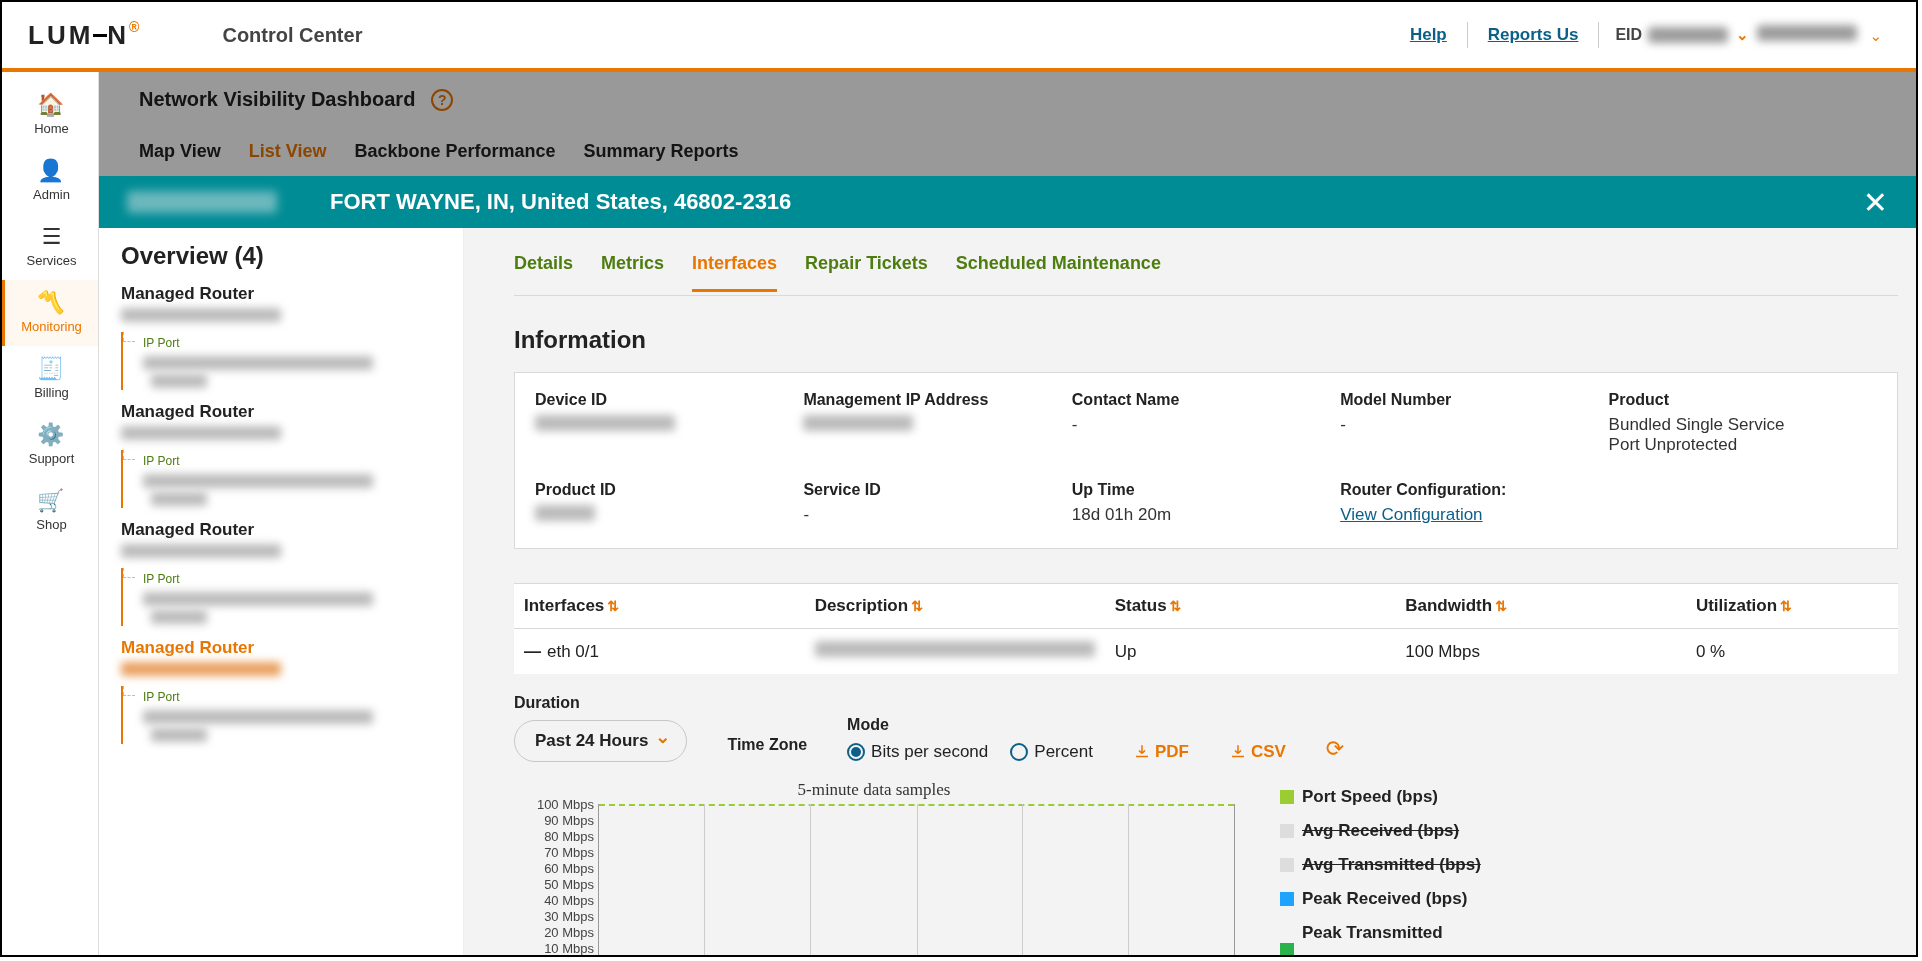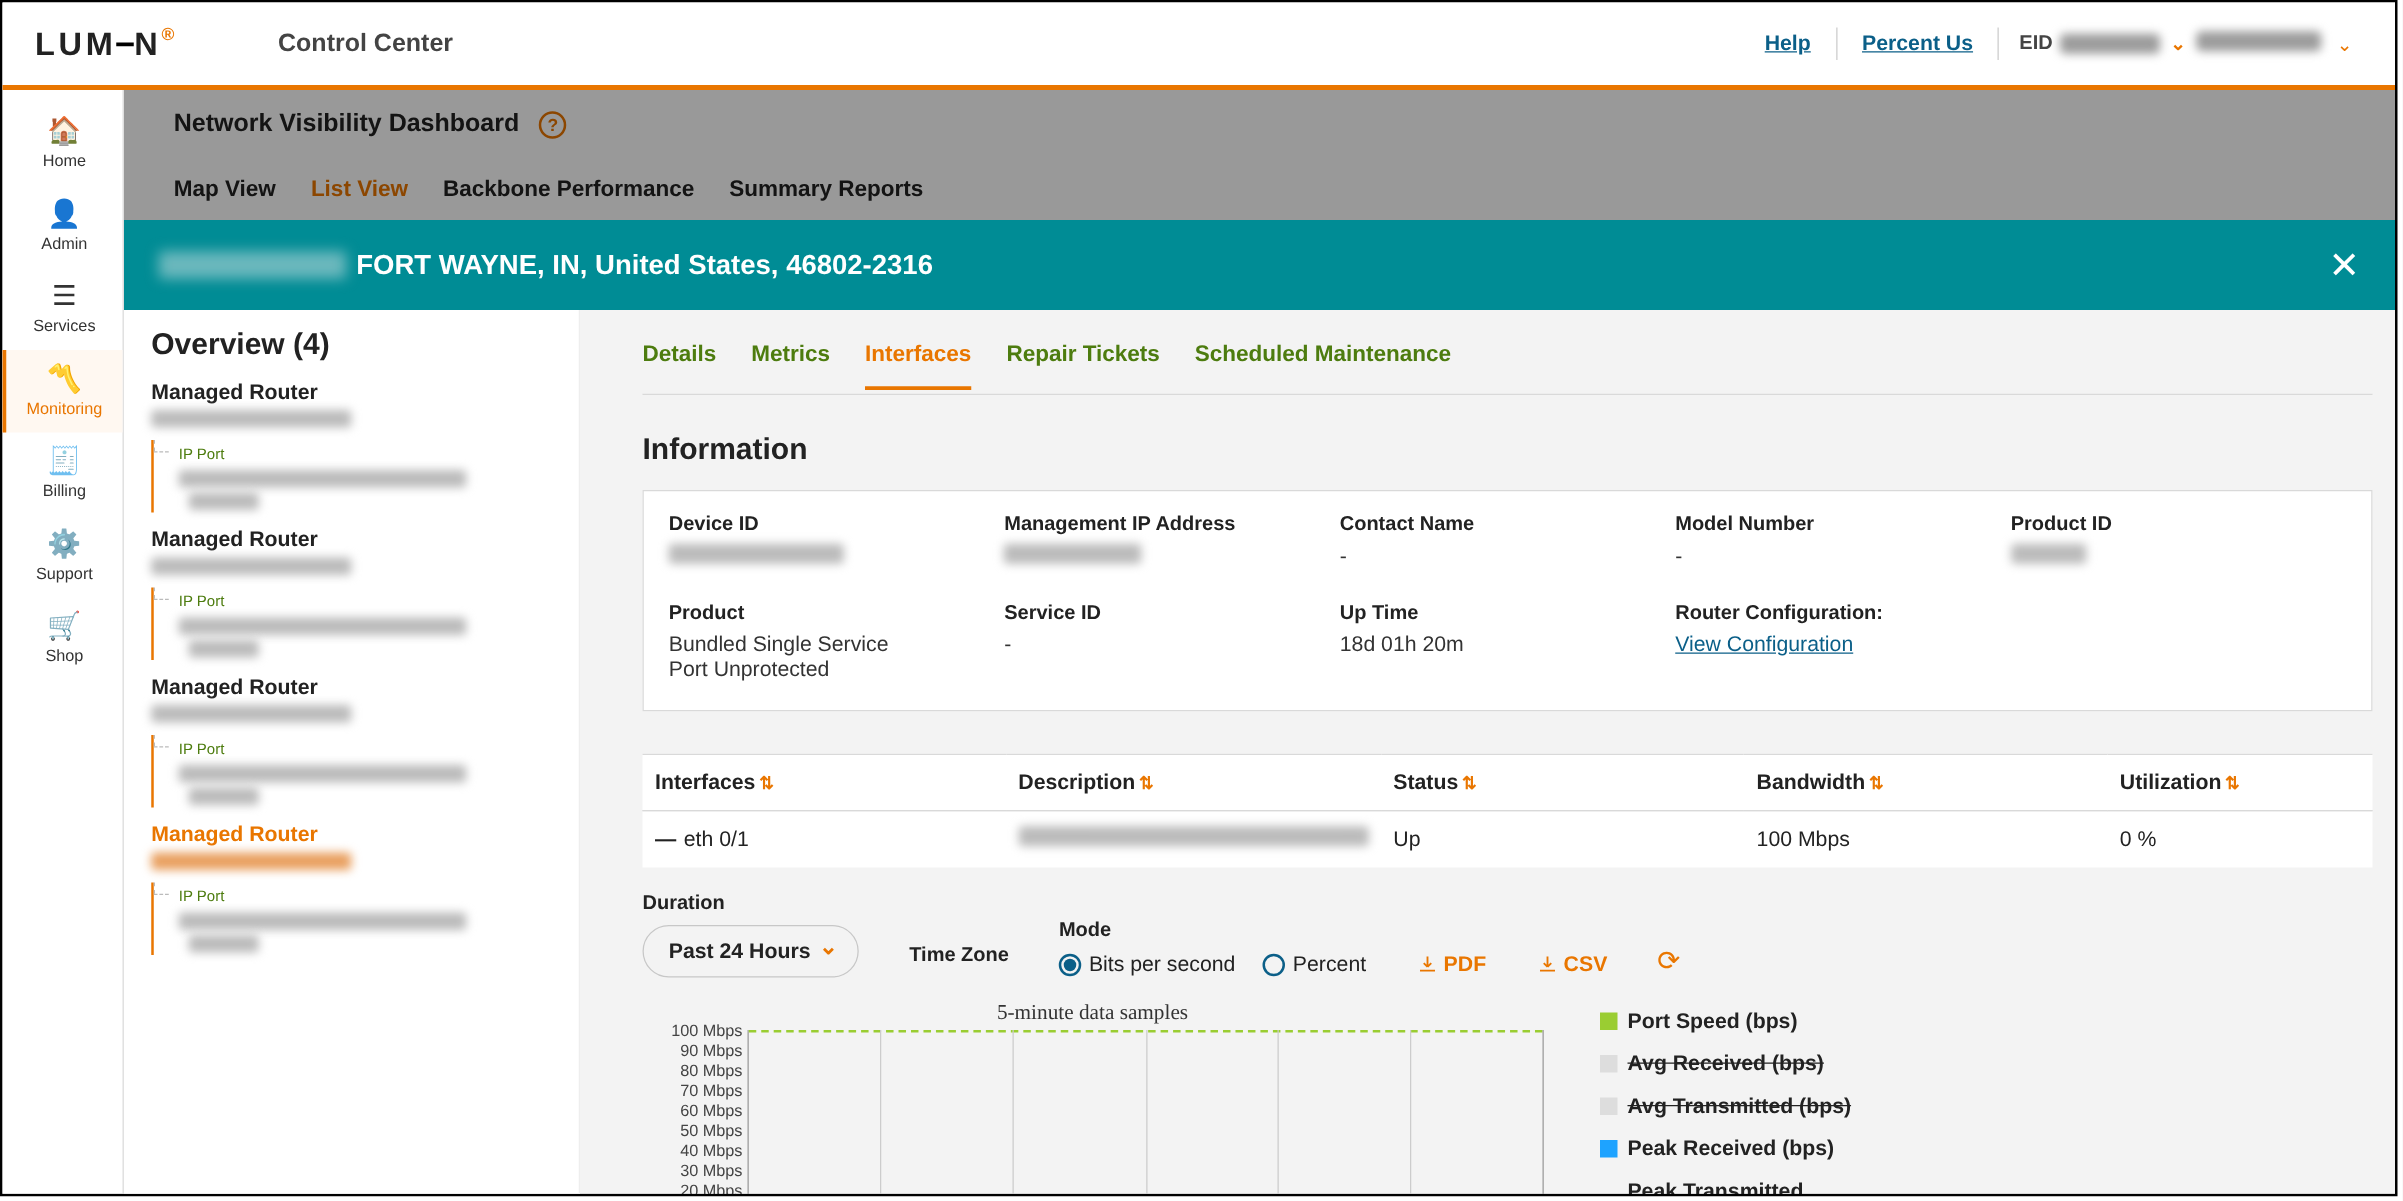--- a/index.html
+++ b/index.html
@@ -37,21 +37,21 @@
 
   
   .behind { flex: 1; position: relative; }
   .behind .crumbbar { height: 55px; display:flex; align-items:center; padding-left: 40px; font-size: 20px; font-weight: 700; color:#222; background:#fff; }
   .crumbbar .qmark { margin-left: 16px; color:#e97600; border:2px solid #e97600; border-radius:50%; width:22px; height:22px; font-size:14px; display:inline-flex; align-items:center; justify-content:center; }
   .behind .tabrow { height: 48px; display:flex; align-items:center; padding-left:40px; gap: 28px; font-size:18px; font-weight:600; color:#222; }
   .behind .tabrow .sel { color:#e97600; }
 
   
   .modal { position:absolute; top: 104px; left: 97px; right: 0; bottom: 0; z-index: 5; display:flex; flex-direction:column; background:transparent; }
-  .modal-head { background:#008c95; color:#fff; height: 72px; display:flex; align-items:center; padding: 0 28px; }
+  .modal-head { background:#008c95; color:#fff; height: 52px; display:flex; align-items:center; padding: 0 28px; gap: 45px; }
   .modal-head .addr-redact { display:inline-block; width:150px; height:22px; filter: blur(5px); background:#6bb8bd; border-radius:3px; margin-right: 8px; }
   .modal-head .addr { font-size: 22px; font-weight:700; }
   .modal-head .spacer { flex:1; }
   .modal-head .close { font-size: 30px; cursor:pointer; font-weight:300; }
 
   .modal-body { flex:1; display:flex; background:#f3f3f3; overflow:hidden; }
 
   
   .mside { width: 365px; background:#fff; overflow-y: scroll; border-right: 1px solid #eee; padding: 14px 18px 14px 22px; }
   .mside h3 { font-size:24px; font-weight:700; margin-bottom:14px; }
@@ -124,21 +124,21 @@
 <body>
 
 <div class="root">
 
   <div class="topbar">
     <span class="logo">LUM<span class="bar"></span>N<span style="color:#e97600;position:relative;top:-12px;font-size:14px;">®</span></span>
     <span class="brand">Control Center</span>
     <span class="spacer"></span>
     <a class="toplink">Help</a>
     <span class="topdivider"></span>
-    <a class="toplink">Percent Us</a>
+    <a class="toplink">Reports Us</a>
     <span class="topdivider"></span>
     <span class="eid">
       <span>EID</span>
       <span class="redacted"></span>
       <span class="chev">⌄</span>
     </span>
     <span class="usermenu">
       <span class="redacted"></span>
       <span class="chev">⌄</span>
     </span>
@@ -276,27 +276,27 @@
             </div>
             <div class="infocell">
               <div class="lbl">Contact Name</div>
               <div class="val">-</div>
             </div>
             <div class="infocell">
               <div class="lbl">Model Number</div>
               <div class="val">-</div>
             </div>
             <div class="infocell">
+              <div class="lbl">Product</div>
+              <div class="val" style="max-width:200px;">Bundled Single Service Port Unprotected</div>
+            </div>
+
+            <div class="infocell">
               <div class="lbl">Product ID</div>
               <div class="val"><span class="redact" style="width:60px;"></span></div>
-            </div>
-
-            <div class="infocell">
-              <div class="lbl">Product</div>
-              <div class="val" style="max-width:200px;">Bundled Single Service Port Unprotected</div>
             </div>
             <div class="infocell">
               <div class="lbl">Service ID</div>
               <div class="val">-</div>
             </div>
             <div class="infocell">
               <div class="lbl">Up Time</div>
               <div class="val">18d 01h 20m</div>
             </div>
             <div class="infocell">

